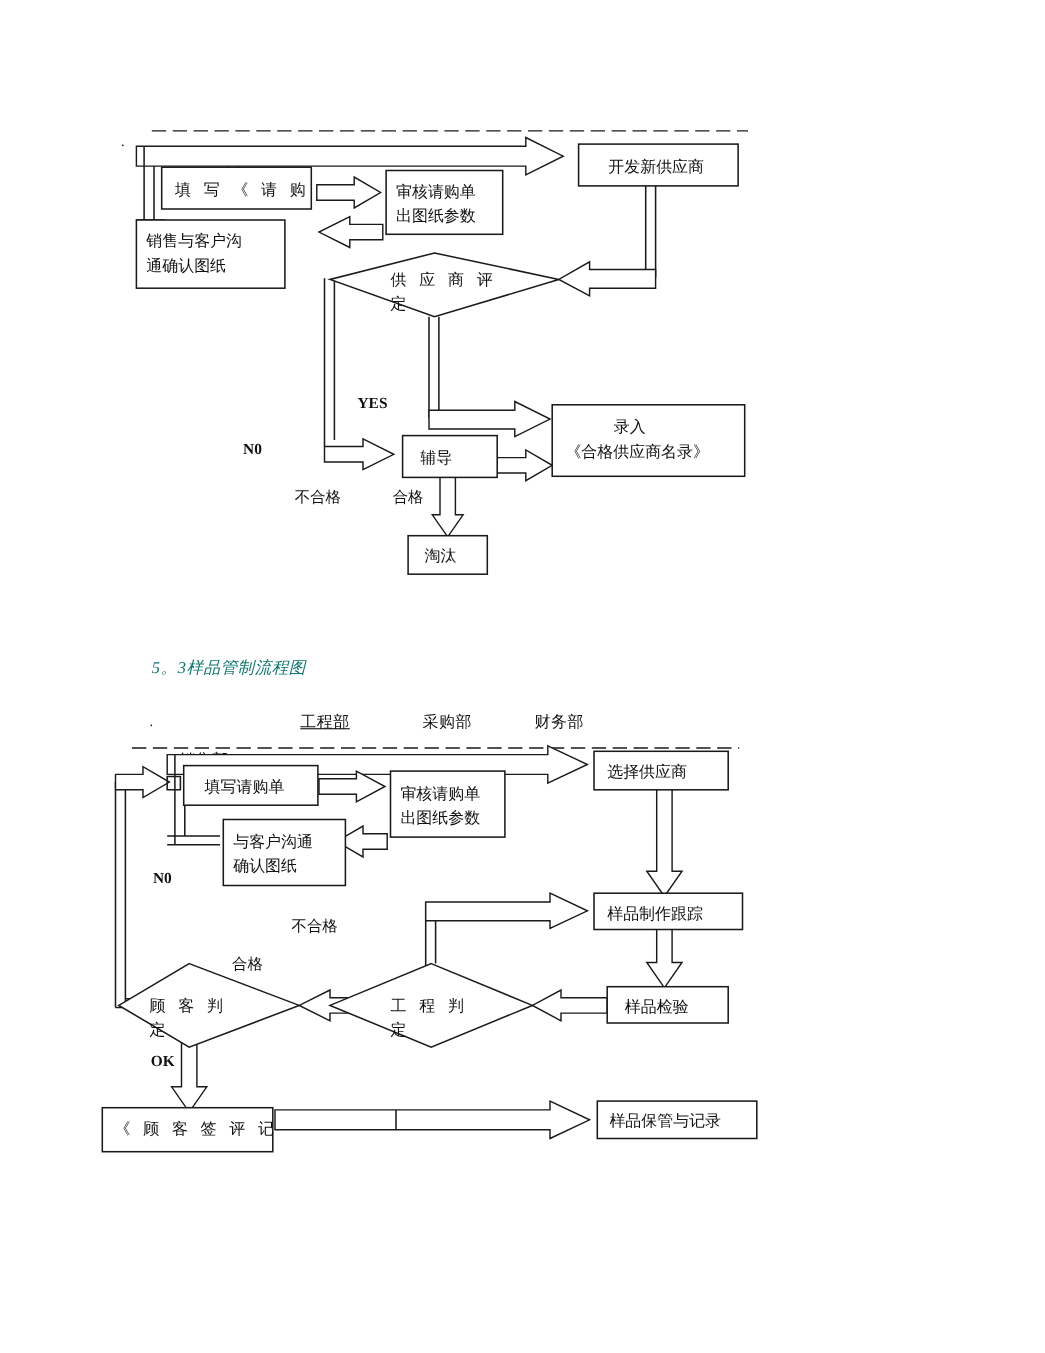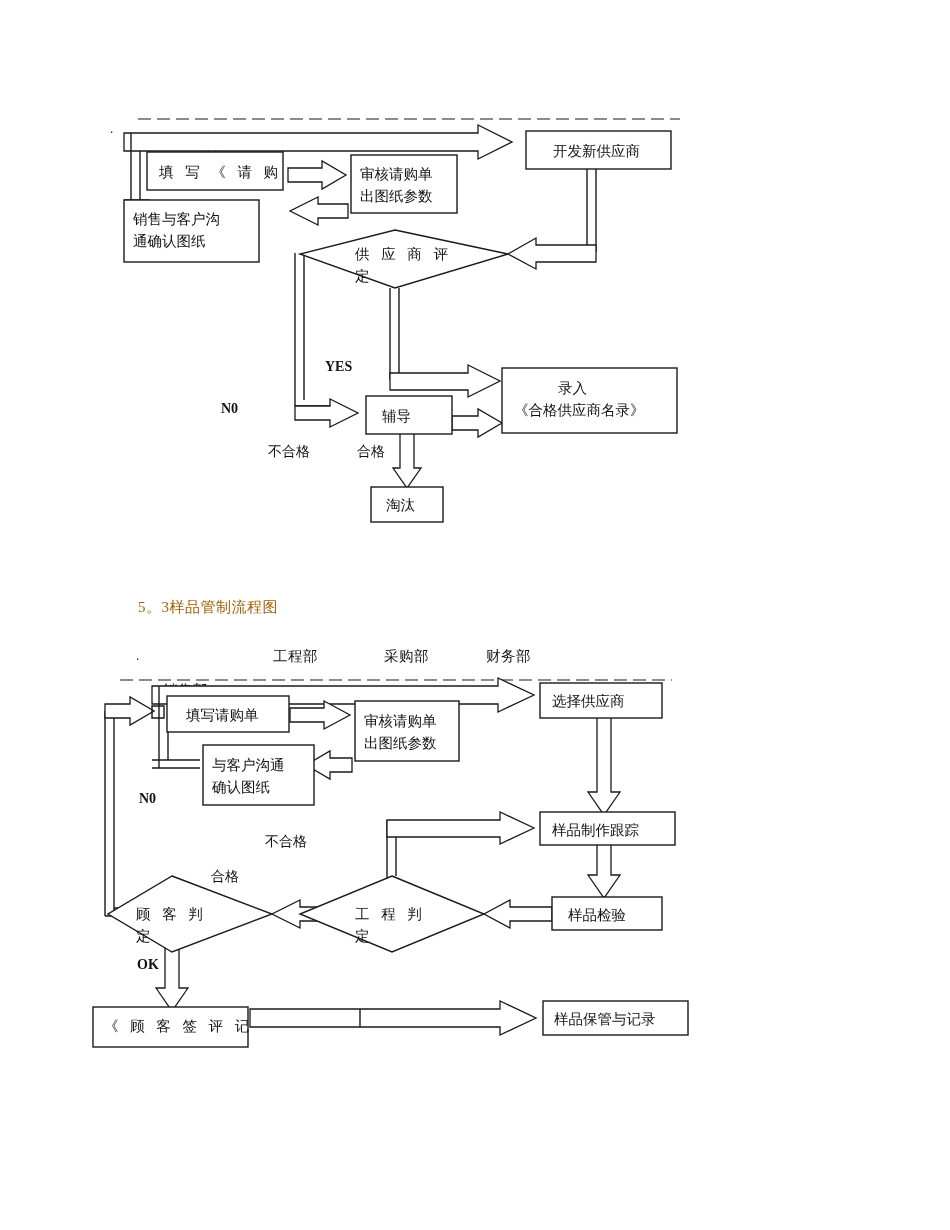--- a/index.html
+++ b/index.html
@@ -21,22 +21,23 @@
     width: 950px;
     height: 1230px;
     background: #fff;
   }
   .section-title {
     position: absolute;
     left: 138px;
     top: 598px;
     font-size: 15px;
     letter-spacing: 0.5px;
-    color: #a16207;
+    color: #0f766e;
     white-space: nowrap;
+    font-style: italic;
   }
   .dot-mark {
     position: absolute;
     font-size: 13px;
     color: #111;
     line-height: 1;
   }
   .dot-1 { left: 110px; top: 122px; }
   .dot-2 { left: 136px; top: 649px; }
 
@@ -175,21 +176,21 @@
     <text class="edgelabel-lat" x="221" y="413">N0</text>
     <text class="edgelabel" x="268" y="456">不合格</text>
     <text class="edgelabel" x="357" y="456">合格</text>
   </svg>
 
   <div class="section-title">5。3样品管制流程图</div>
 
   <span class="dot-mark dot-2">.</span>
 
   <div class="dept-label" style="left:163px; top:681px;text-align:center;">销售部</div>
-  <div class="dept-label" style="left:273px; top:647px;">工程部</div>
+  <div class="dept-label" style="left:273px; top:647px;text-decoration:underline;">工程部</div>
   <div class="dept-label" style="left:384px; top:647px;font-family:Liberation Mono, monospace;">采购部</div>
   <div class="dept-label" style="left:486px; top:647px;font-family:Liberation Mono, monospace;">财务部</div>
 
   <svg class="flow" width="950" height="560" viewBox="0 0 950 560" style="top:670px;left:0;">
 
     <path class="dashline" d="M 120 10 L 672 10"></path>
 
     <path class="blockarrow" d="M 152 16 L 498 16 L 498 8 L 534 25 L 498 42 L 498 34 L 152 34 Z"></path>
 
     <path class="plainline" d="M 159 16 L 159 98"></path>

